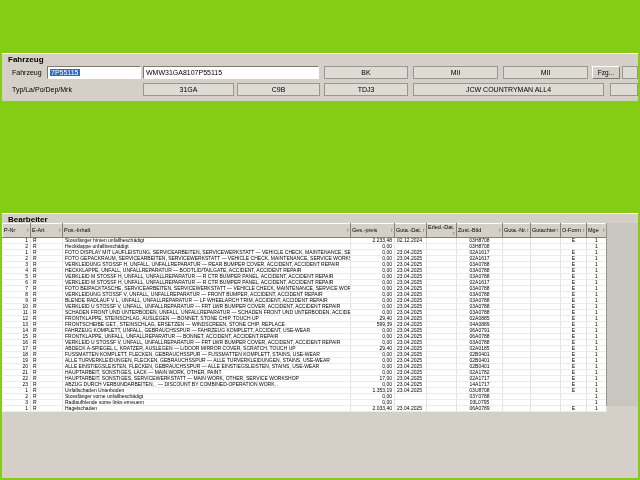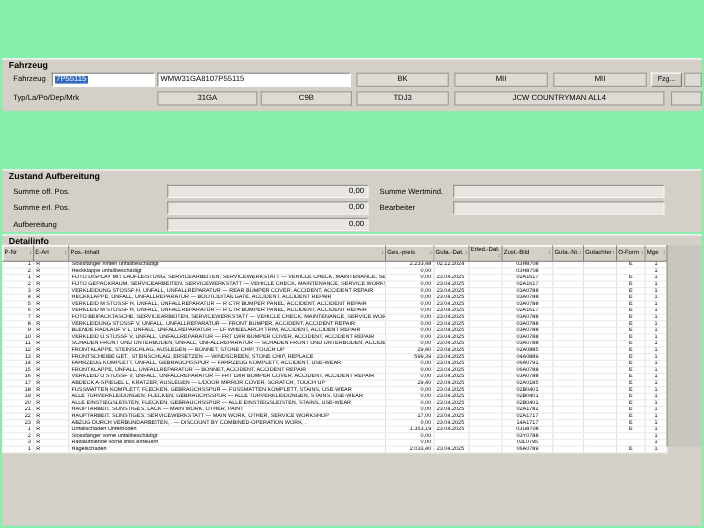--- a/index.html
+++ b/index.html
@@ -1,16 +1,16 @@
 <!DOCTYPE html>
 <html><head>
 <meta charset="utf-8">
 <style>
   html,body{margin:0;padding:0;background:#ffffff;}
-  #page{position:relative;width:640px;height:480px;background:#86efac;overflow:hidden;
+  #page{position:relative;width:640px;height:480px;background:#84cc16;overflow:hidden;
         font-family:"Liberation Sans",sans-serif;color:#000;}
   .band{position:absolute;left:2px;width:636px;background:#d4d0c8;
         border-top:1px solid #ffffff;box-sizing:border-box;}
   .sec-title{position:absolute;left:6px;top:1px;font-size:8px;font-weight:bold;white-space:nowrap;}
   .lbl{position:absolute;font-size:7px;line-height:13px;white-space:nowrap;}
   .input{position:absolute;height:13px;background:#ffffff;box-sizing:border-box;
          border-top:1px solid #7d7a74;border-left:1px solid #7d7a74;
          border-bottom:1px solid #ffffff;border-right:1px solid #ffffff;
          font-size:7px;line-height:11px;padding:0 2px;white-space:nowrap;overflow:hidden;}
   .sel{background:#316ac5;color:#fff;padding:0 1px;}
@@ -60,36 +60,23 @@
 
     <span class="lbl" style="left:10px;top:29px;">Typ/La/Po/Dep/Mrk</span>
     <div class="ro" style="left:141px;top:29px;width:91px;">31GA</div>
     <div class="ro" style="left:235px;top:29px;width:83px;">C9B</div>
     <div class="ro" style="left:322px;top:29px;width:84px;">TDJ3</div>
     <div class="ro" style="left:411px;top:29px;width:191px;">JCW COUNTRYMAN ALL4</div>
     <div class="ro" style="left:608px;top:29px;width:28px;"></div>
   </div>
 
 
-  <div class="band" style="top:154px;height:57px;">
-    <div class="sec-title">Zustand Aufbereitung</div>
-    <span class="lbl" style="left:10px;top:13px;">Summe off. Pos.</span>
-    <div class="sumfield" style="left:150px;top:13px;width:183px;">0,00</div>
-    <span class="lbl" style="left:343px;top:13px;">Summe Wertmind.</span>
-    <div class="sumfield" style="left:410px;top:13px;width:192px;"></div>
-    <span class="lbl" style="left:10px;top:28px;">Summe erl. Pos.</span>
-    <div class="sumfield" style="left:150px;top:28px;width:183px;">0,00</div>
-    <span class="lbl" style="left:343px;top:28px;">Bearbeiter</span>
-    <div class="sumfield" style="left:410px;top:28px;width:192px;"></div>
-    <span class="lbl" style="left:10px;top:43px;">Aufbereitung</span>
-    <div class="sumfield" style="left:150px;top:43px;width:183px;">0,00</div>
-  </div>
 
   <div class="band" style="top:213px;height:265px;">
-    <div class="sec-title">Detailinfo</div>
+    <div class="sec-title">Bearbeiter</div>
     <table id="detail-table">
       <colgroup id="detail-cols">
           <col style="width: 28px;">
           <col style="width: 32px;">
           <col style="width: 288px;">
           <col style="width: 44px;">
           <col style="width: 32px;">
           <col style="width: 30px;">
           <col style="width: 46px;">
           <col style="width: 28px;">

